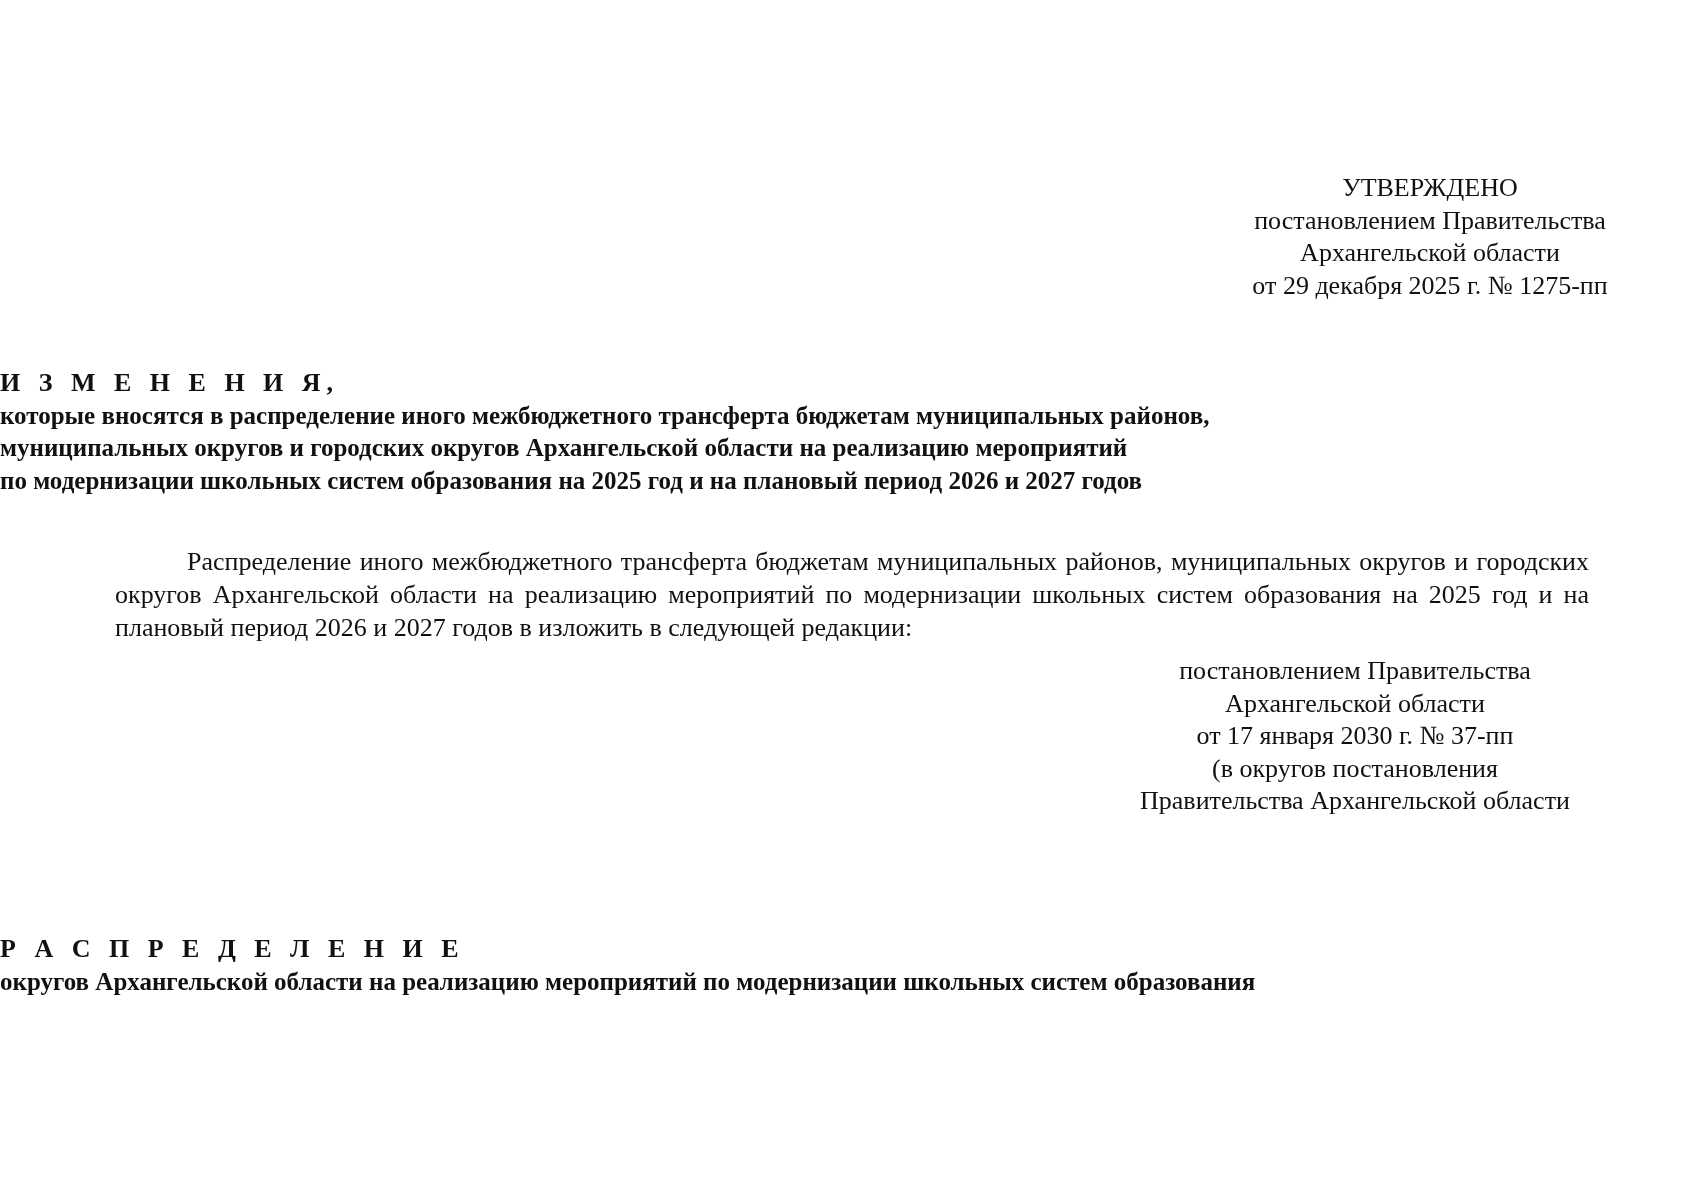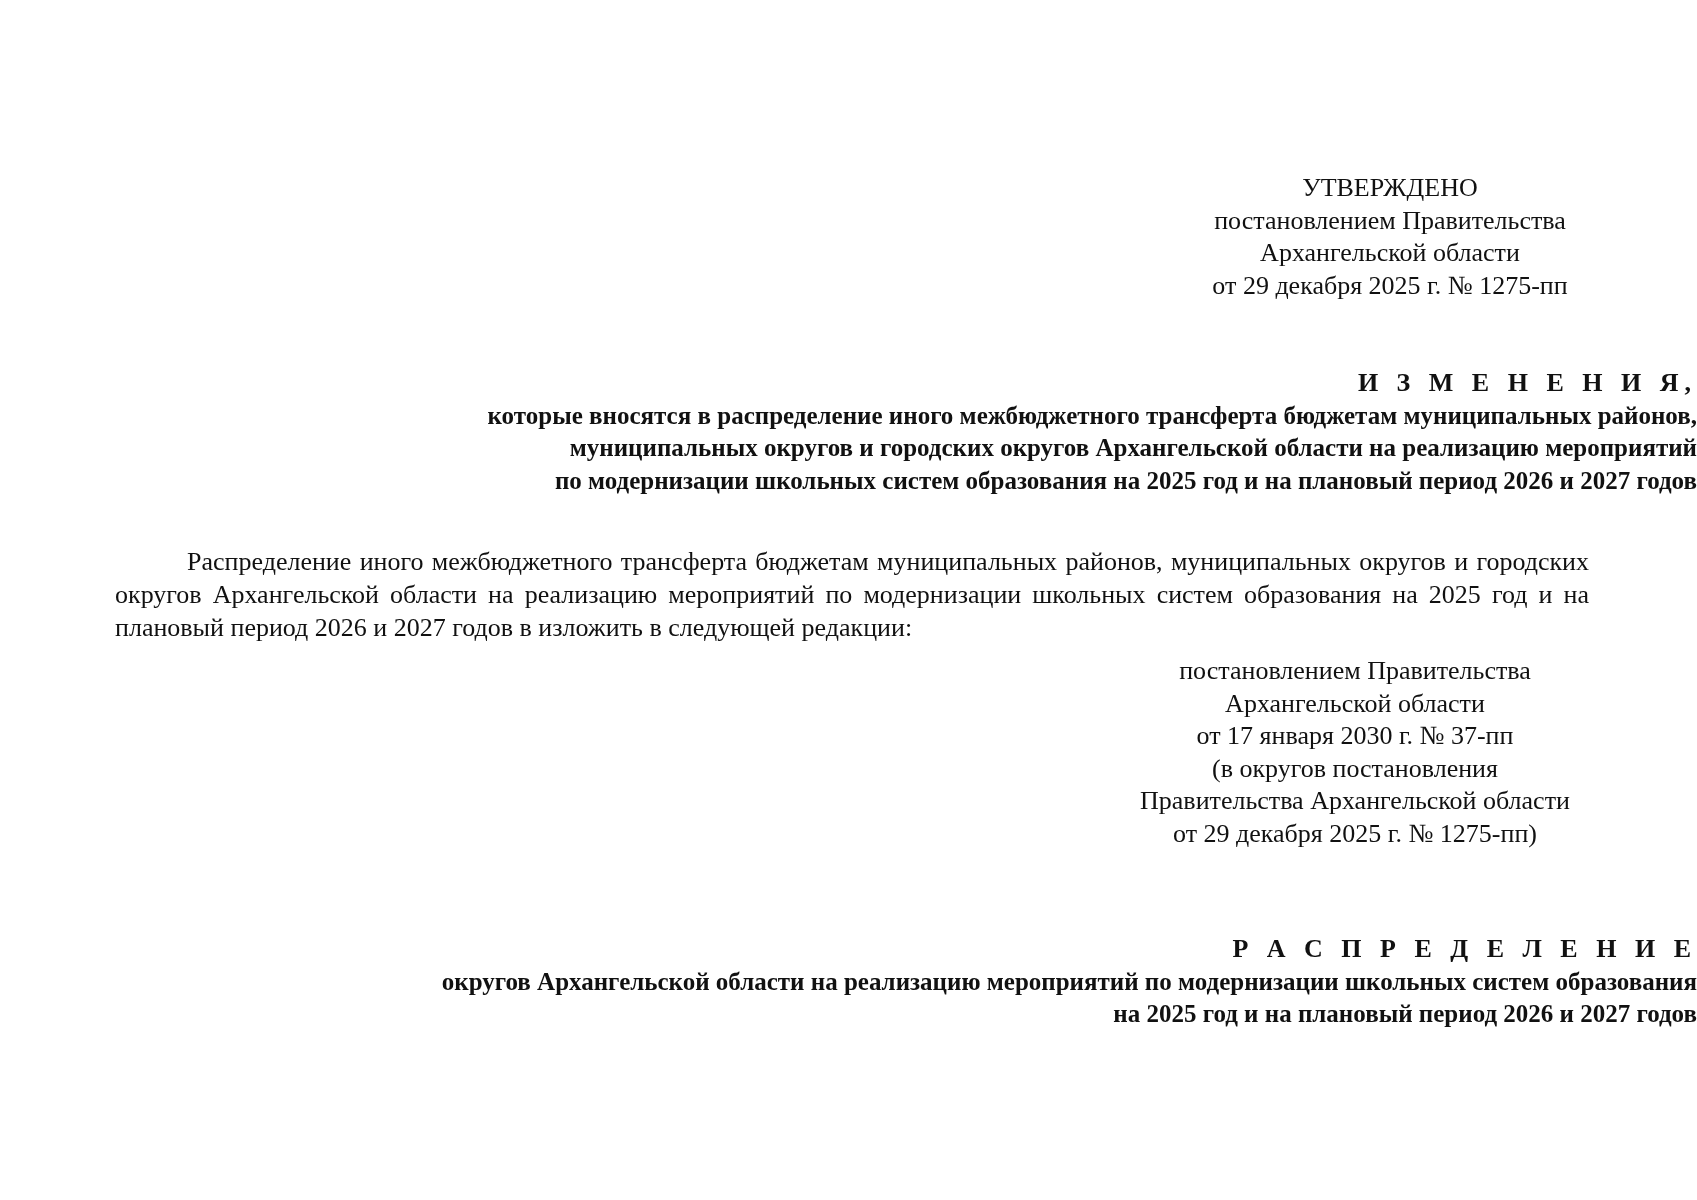--- a/index.html
+++ b/index.html
@@ -16,29 +16,29 @@
       color: #111111;
     }
     .approval {
       position: absolute;
       text-align: center;
       font-size: 26px;
       line-height: 32.5px;
     }
     .approval div { white-space: nowrap; }
     #approval-top {
-      left: 1160px;
+      left: 1200px;
       width: 460px;
       top: 172px;
     }
     .title-block {
       position: absolute;
       left: 0;
       width: 1697px;
-      text-align: right;
+      text-align: left;
       font-weight: bold;
       font-size: 25px;
       line-height: 32.5px;
     }
     .title-block .spaced {
       letter-spacing: 6px;
       font-size: 26px;
     }
     .title-block div { white-space: nowrap; }
     #changes-title { top: 367px; }
@@ -77,20 +77,18 @@
 </div>
 
 <div class="body-para">Распределение иного межбюджетного трансферта бюджетам муниципальных районов, муниципальных округов и городских округов Архангельской области на реализацию мероприятий по модернизации школьных систем образования на 2025 год и на плановый период 2026 и 2027 годов в изложить в следующей редакции:</div>
 
 <div class="approval" id="approval-quoted">
   <div>постановлением Правительства</div>
   <div>Архангельской области</div>
   <div>от 17 января 2030 г. № 37-пп</div>
   <div>(в округов постановления</div>
   <div>Правительства Архангельской области</div>
-  <div>от 29 декабря 2025 г. № 1275-пп)</div>
 </div>
 
 <div class="title-block" id="distribution-title">
   <div class="spaced">Р А С П Р Е Д Е Л Е Н И Е</div>
   <div>округов Архангельской области на реализацию мероприятий по модернизации школьных систем образования</div>
-  <div>на 2025 год и на плановый период 2026 и 2027 годов</div>
 </div>
 
 </body></html>

